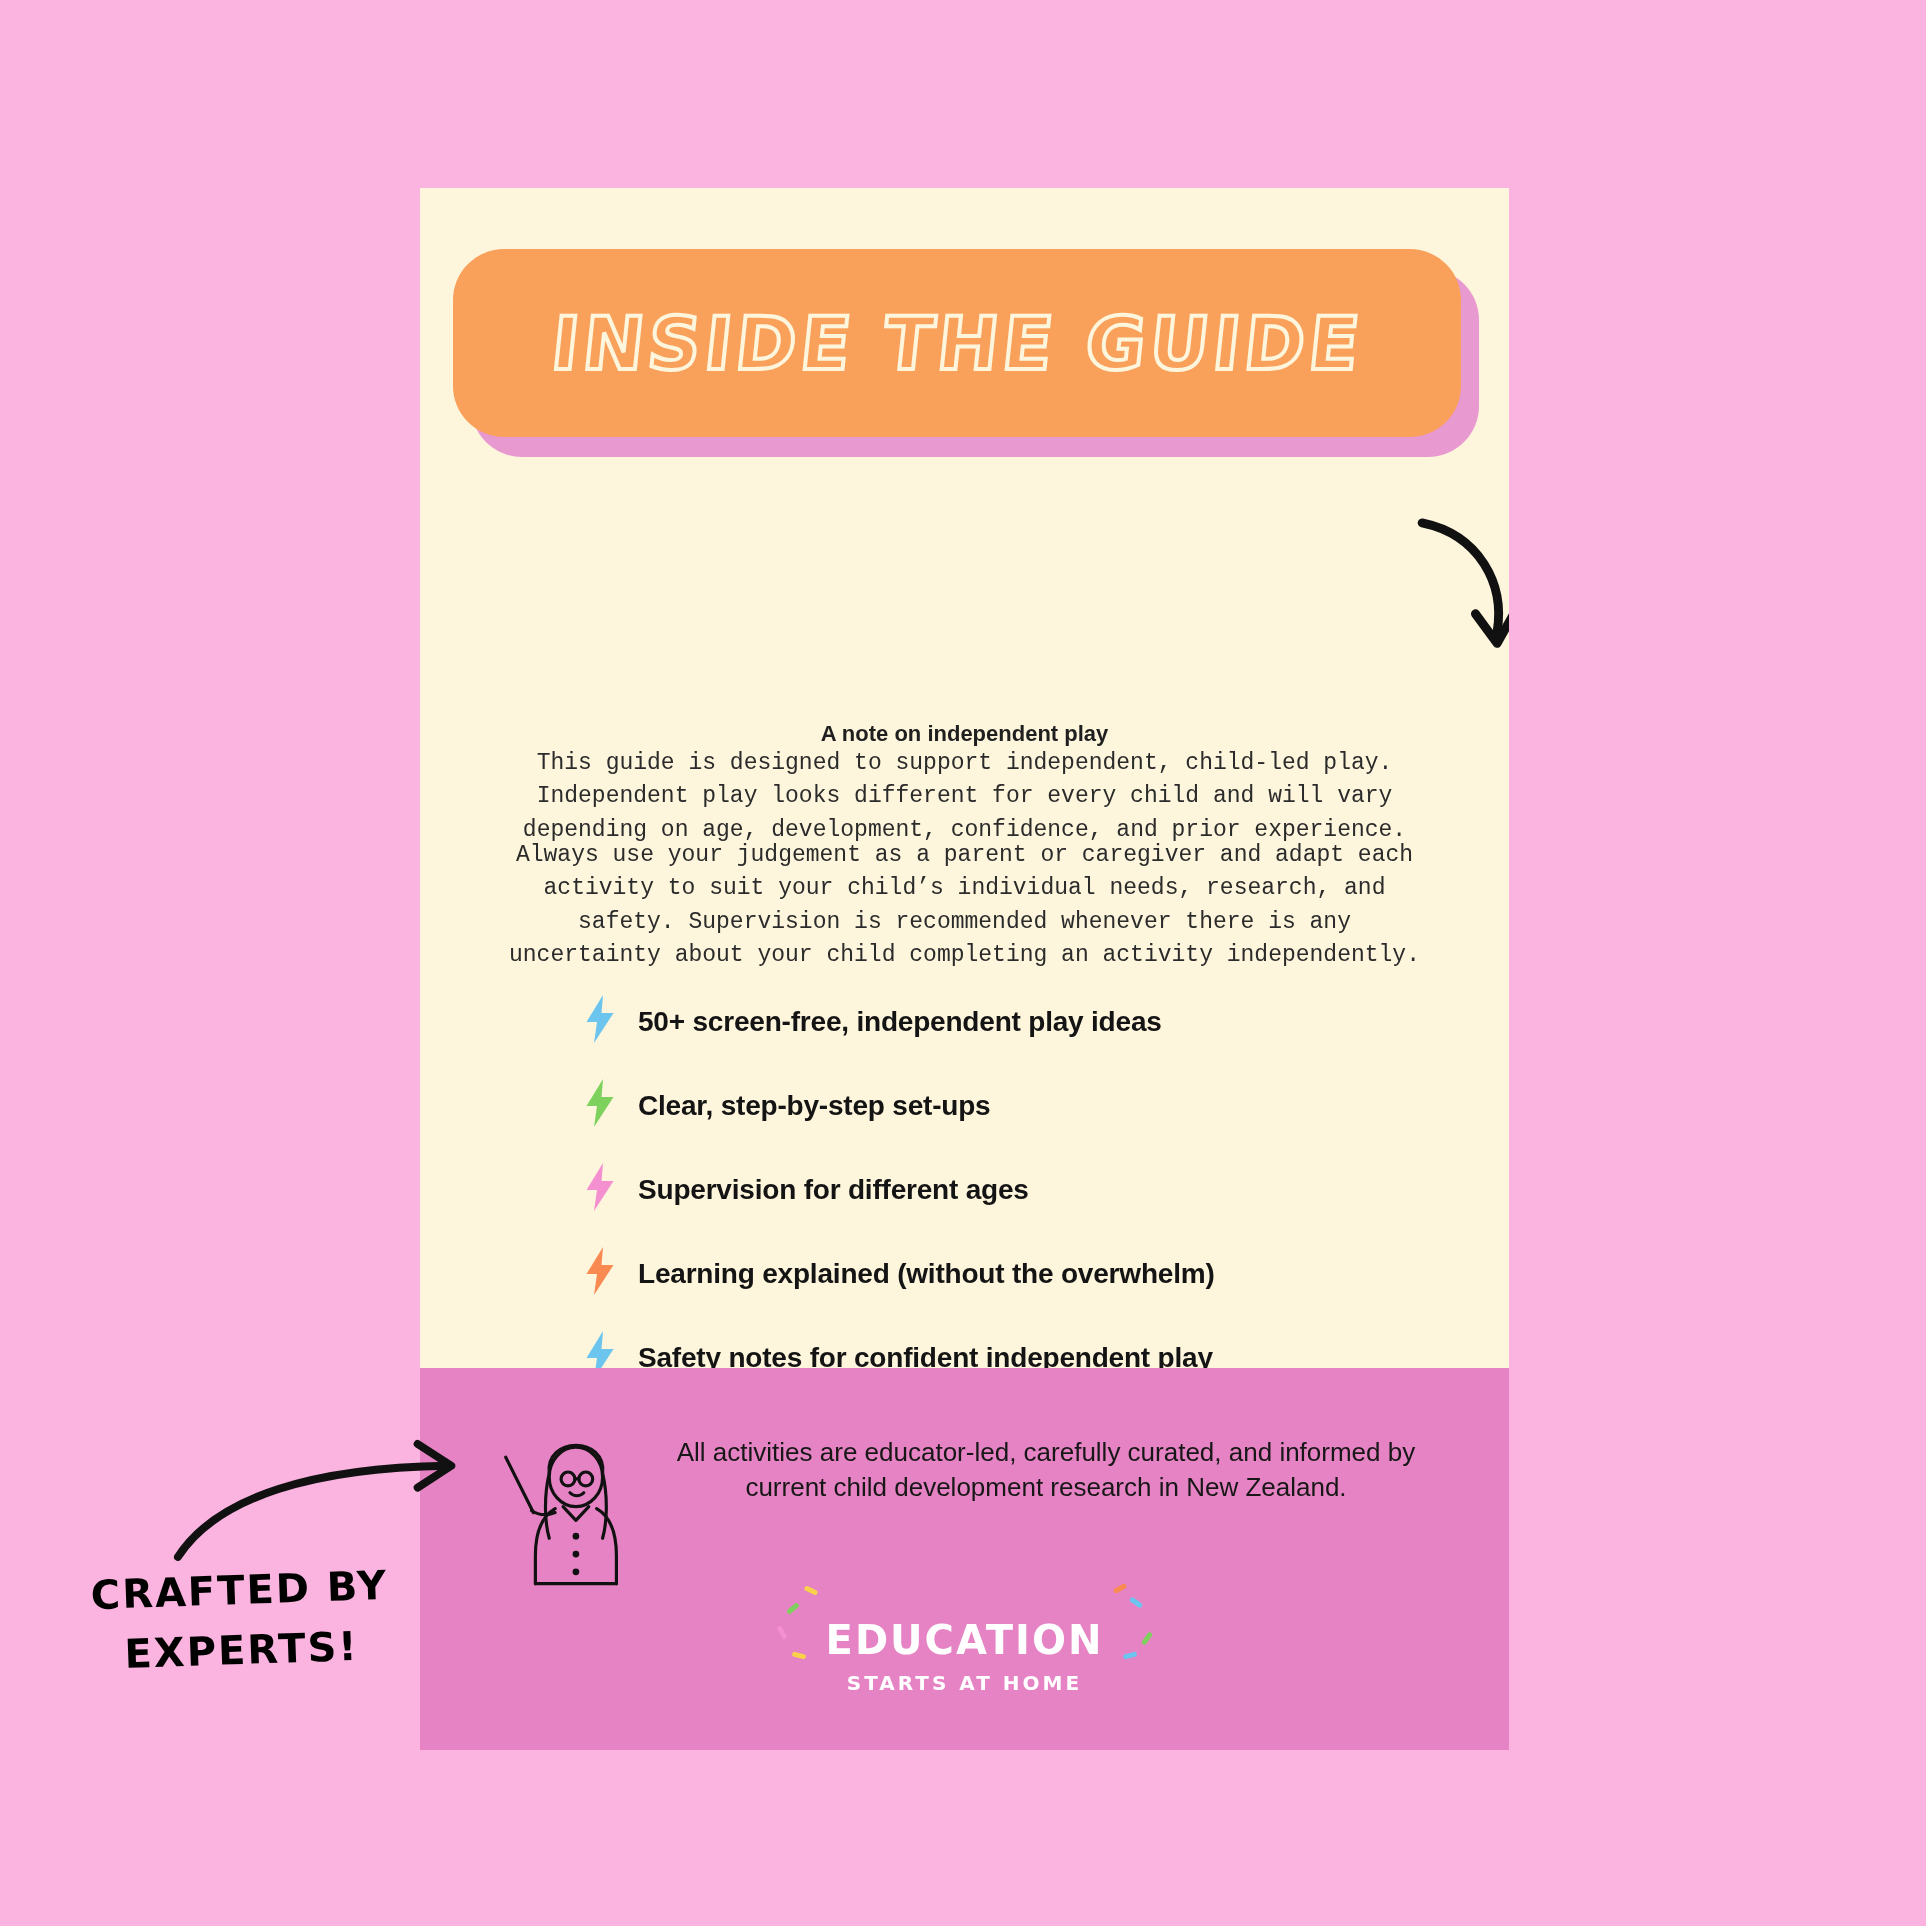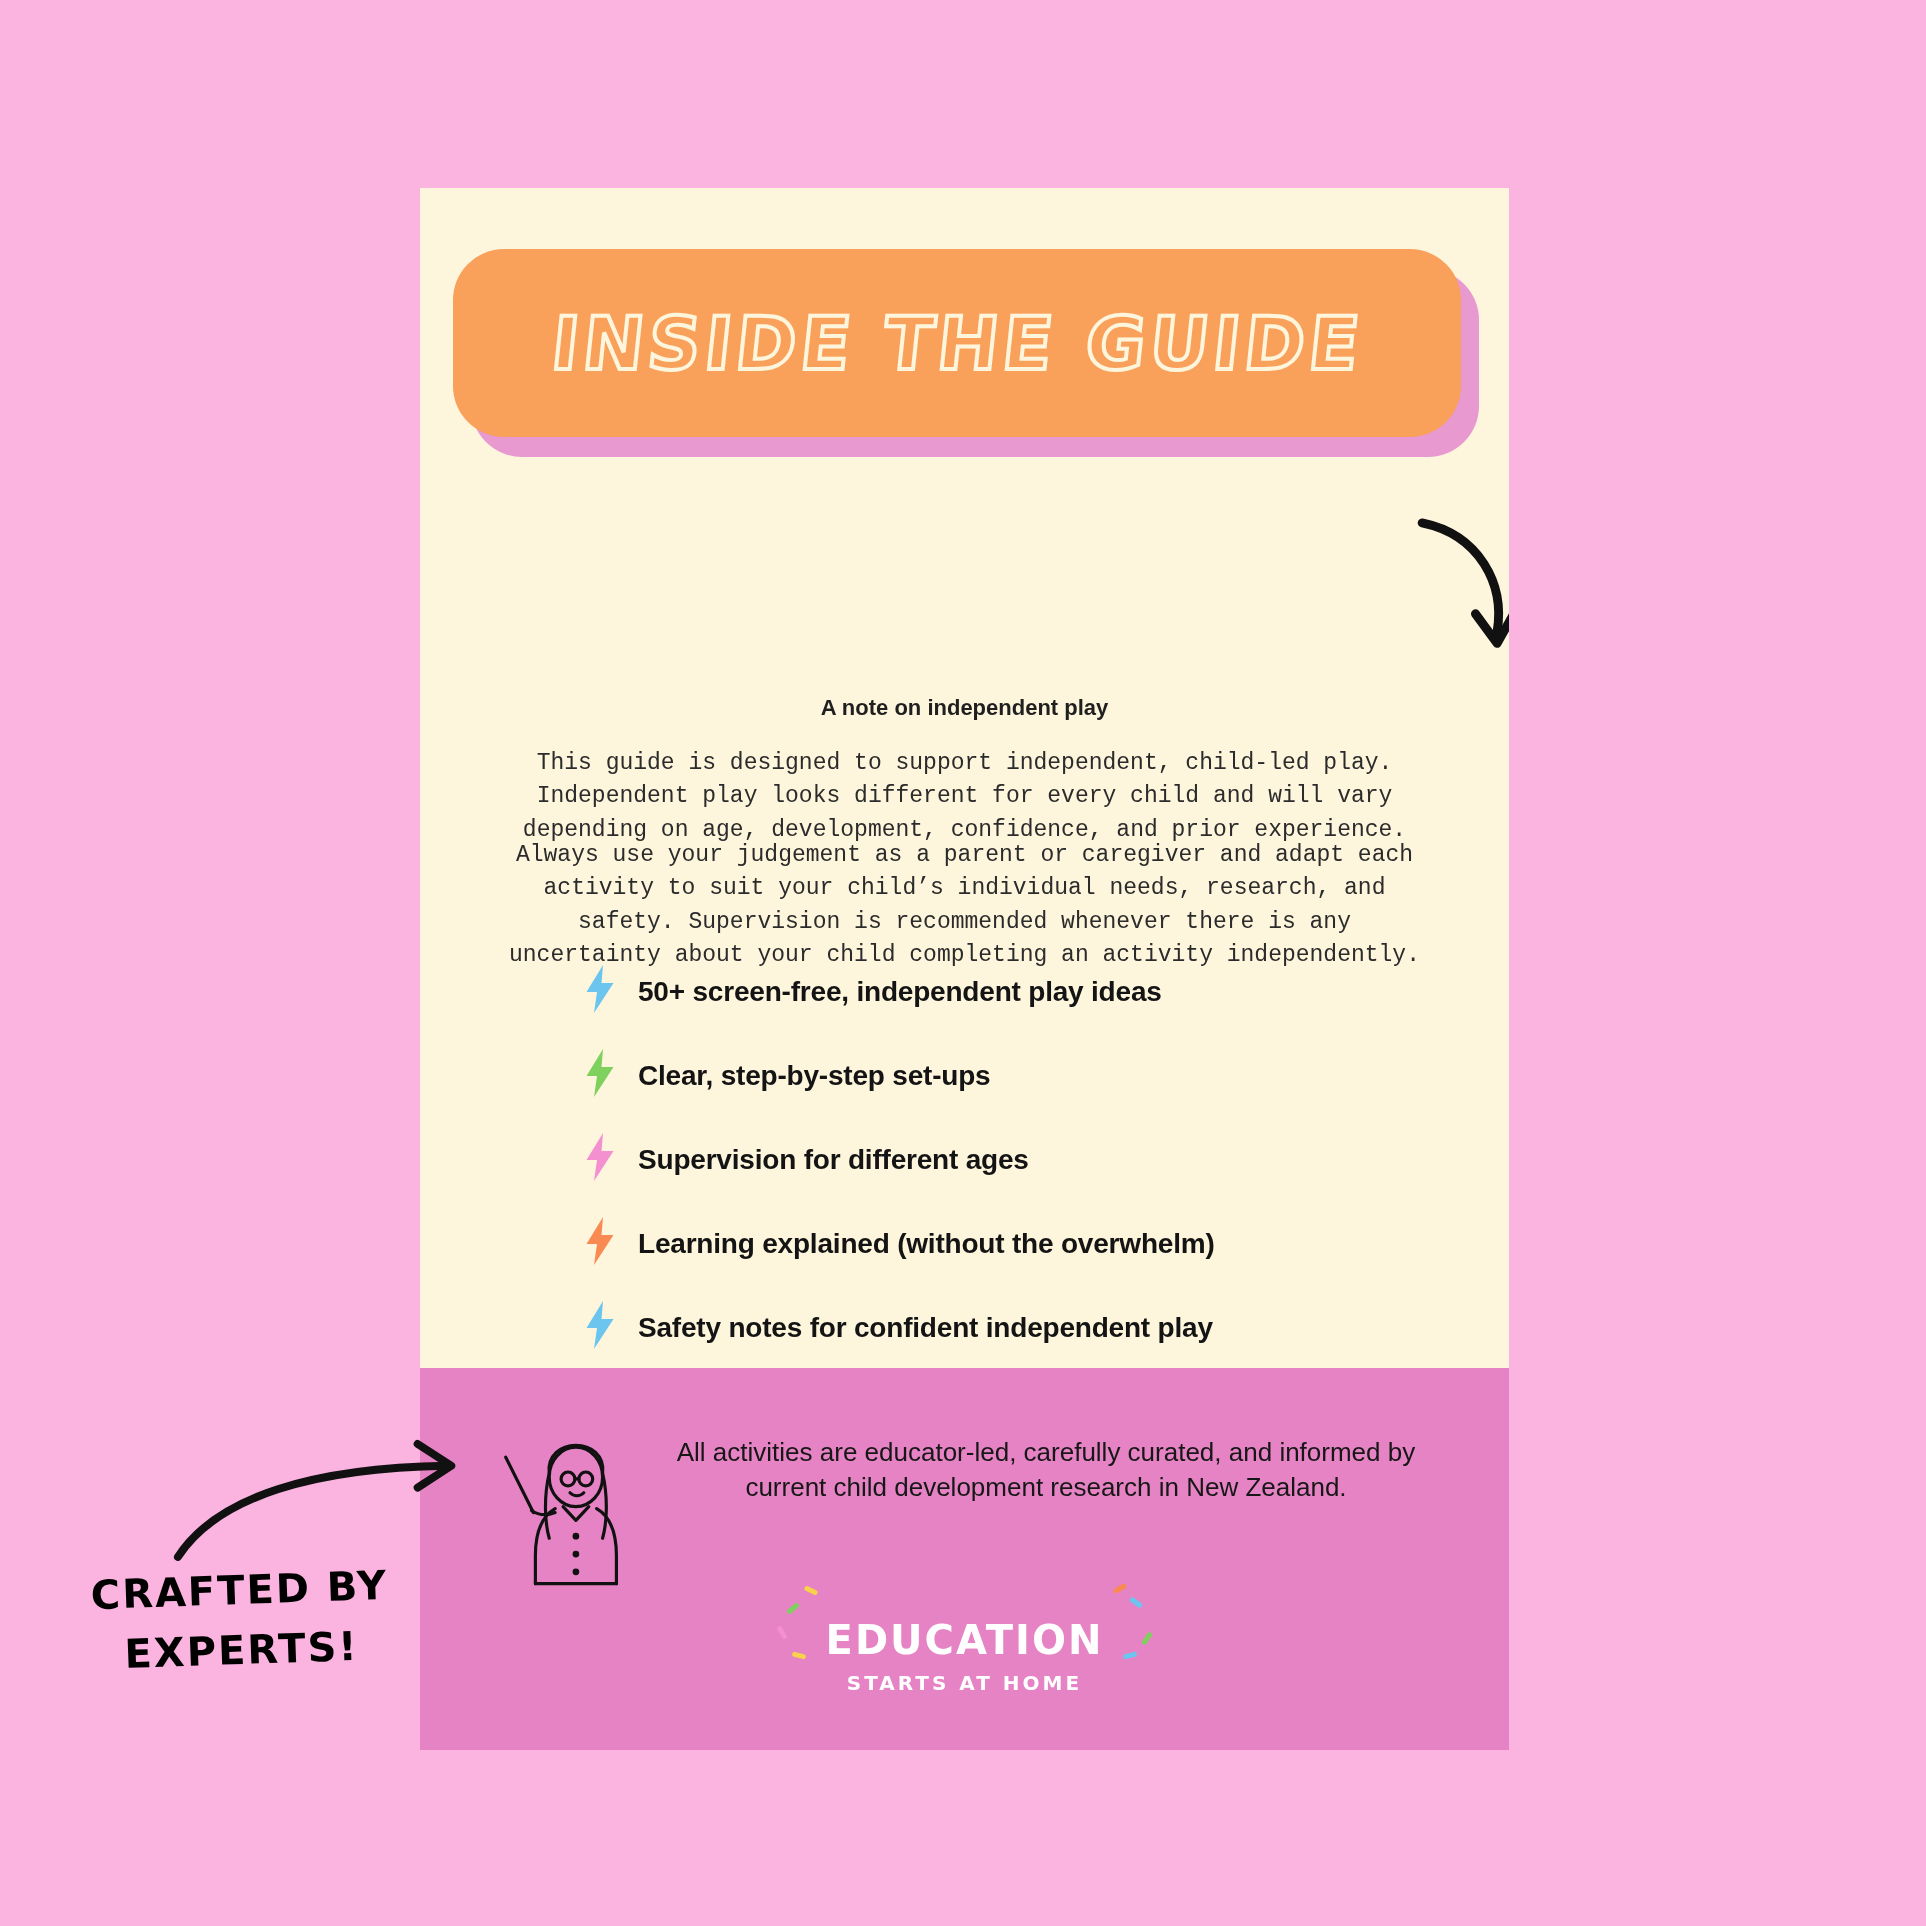--- a/index.html
+++ b/index.html
@@ -71,21 +71,21 @@
     position: absolute;
     left: 990px;
     top: 327px;
     width: 119px;
     height: 158px;
   }
 
   
   .note-heading {
     position: absolute;
-    top: 507px;
+    top: 533px;
     left: 0;
     width: 100%;
     text-align: center;
     font-size: 22px;
     font-weight: bold;
     color: #1f1f1f;
   }
   .para {
     position: absolute;
     left: 89px;
@@ -96,21 +96,21 @@
     color: #2b2b2b;
     font-family: Liberation Mono, monospace;
   }
   .para-1 { top: 559px; }
   .para-2 { top: 651px; }
 
   
   .features {
     position: absolute;
     left: 141px;
-    top: 762px;
+    top: 792px;
     width: 861px;
   }
   .feature {
     display: flex;
     align-items: center;
     height: 84px;
   }
   .bolt {
     width: 77px;
     font-size: 38px;

